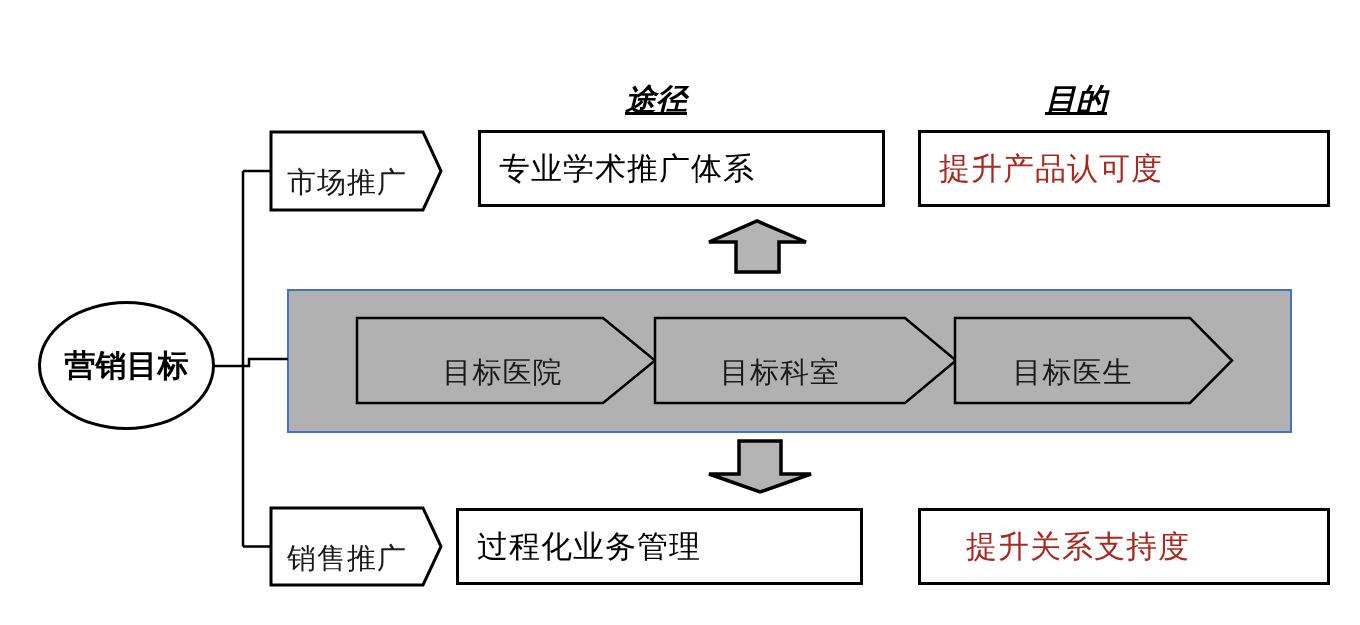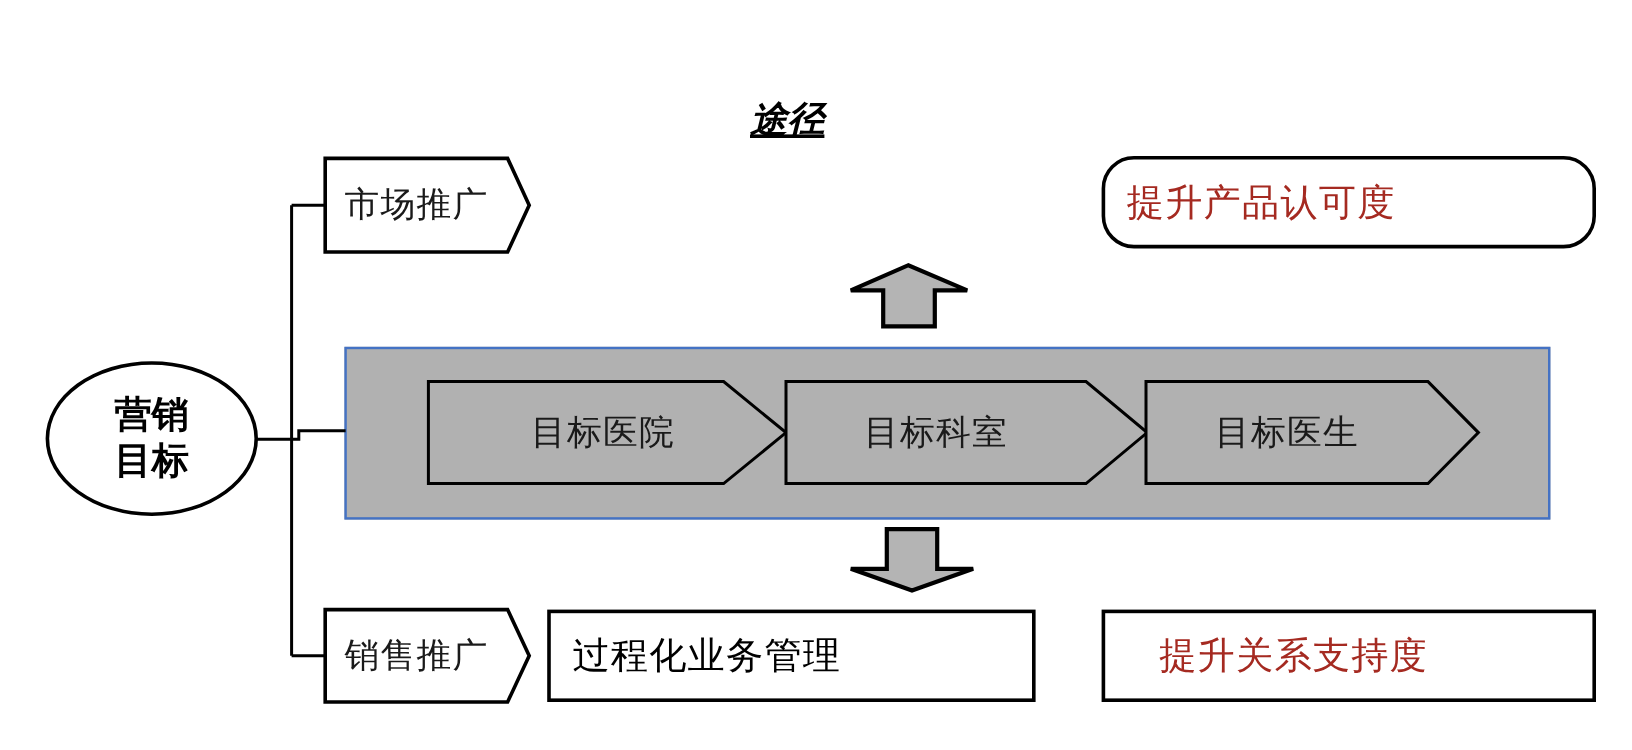--- a/index.html
+++ b/index.html
@@ -43,28 +43,29 @@
     color: #000;
     letter-spacing: 1px;
   }
   .wbox.red { color: #a52a21; }
   .shape-label {
     display: flex; align-items: center; justify-content: center;
     font-size: 29px;
     color: #1a1a1a;
     letter-spacing: 1px;
     background: transparent;
+    margin-top: 12px;
   }
   .ellipse {
     left: 38px; top: 301px;
     width: 177px; height: 129px;
     border: 3px solid #000;
     border-radius: 50%;
     background: #ffffff;
-    display: flex; flex-direction: column;
+    display: flex; flex-direction: row;
     align-items: center; justify-content: center;
     font-size: 31px; font-weight: bold;
     line-height: 1.22;
     color: #000;
   }
 </style>
 </head>
 <body>
 
 <div class="canvas">
@@ -85,28 +86,32 @@
 
     <polygon points="357,318 603,318 655,360.5 603,403 357,403" fill="#b1b1b1" stroke="#000" stroke-width="2.5"></polygon>
     <polygon points="655,318 905,318 956,360.5 905,403 655,403" fill="#b1b1b1" stroke="#000" stroke-width="2.5"></polygon>
     <polygon points="955,318 1190,318 1232,360.5 1190,403 955,403" fill="#b1b1b1" stroke="#000" stroke-width="2.5"></polygon>
 
     <polygon points="709,242 757,221 806,242 779,242 779,272 736,272 736,242" fill="#b4b4b4" stroke="#000" stroke-width="3.5"></polygon>
     <polygon points="739,441 781,441 781,474 811,474 760,492 709,474 739,474" fill="#b4b4b4" stroke="#000" stroke-width="3.5"></polygon>
   </svg>
 
   <div class="abs hdr" style="left:586px; top:80px;">途径</div>
+  <div class="abs hdr" style="left:1006px; top:80px;">目的</div>
 
   <div class="abs ellipse">
     <span>营销</span>
     <span>目标</span>
   </div>
 
   <div class="abs shape-label" style="left:271px; top:132px; width:152px; height:78px;">市场推广</div>
-  <div class="abs wbox red" style="left:918px; top:130px; width:412px; height:77px;border-radius:27px;">
+  <div class="abs wbox" style="left:478px; top:130px; width:407px; height:77px;">
+    <span>专业学术推广体系</span>
+  </div>
+  <div class="abs wbox red" style="left:918px; top:130px; width:412px; height:77px;">
     <span>提升产品认可度</span>
   </div>
 
   <div class="abs shape-label" style="left:357px; top:318px; width:246px; height:85px;padding-left:45px;">目标医院</div>
   <div class="abs shape-label" style="left:955px; top:318px; width:235px; height:85px;">目标医生</div>
   <div class="abs shape-label" style="left:655px; top:318px; width:250px; height:85px;">目标科室</div>
 
   <div class="abs shape-label" style="left:271px; top:508px; width:152px; height:77px;">销售推广</div>
   <div class="abs wbox" style="left:456px; top:508px; width:407px; height:77px;">
     <span>过程化业务管理</span>

